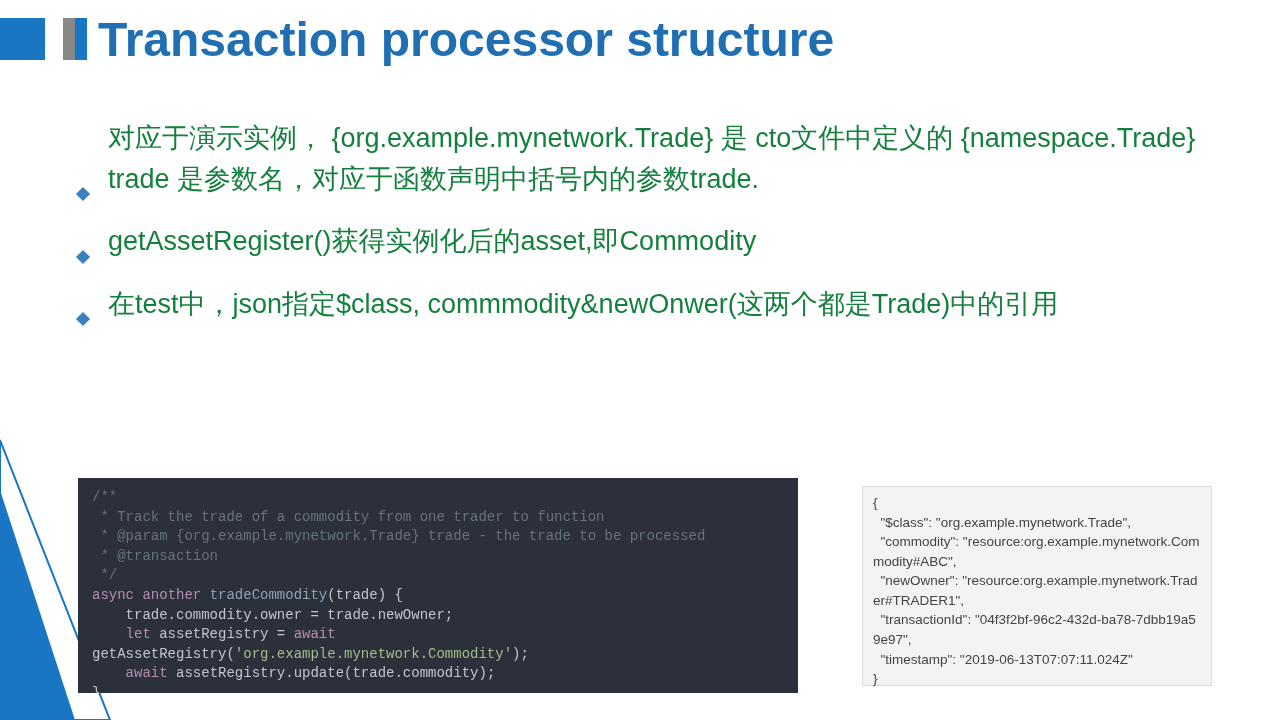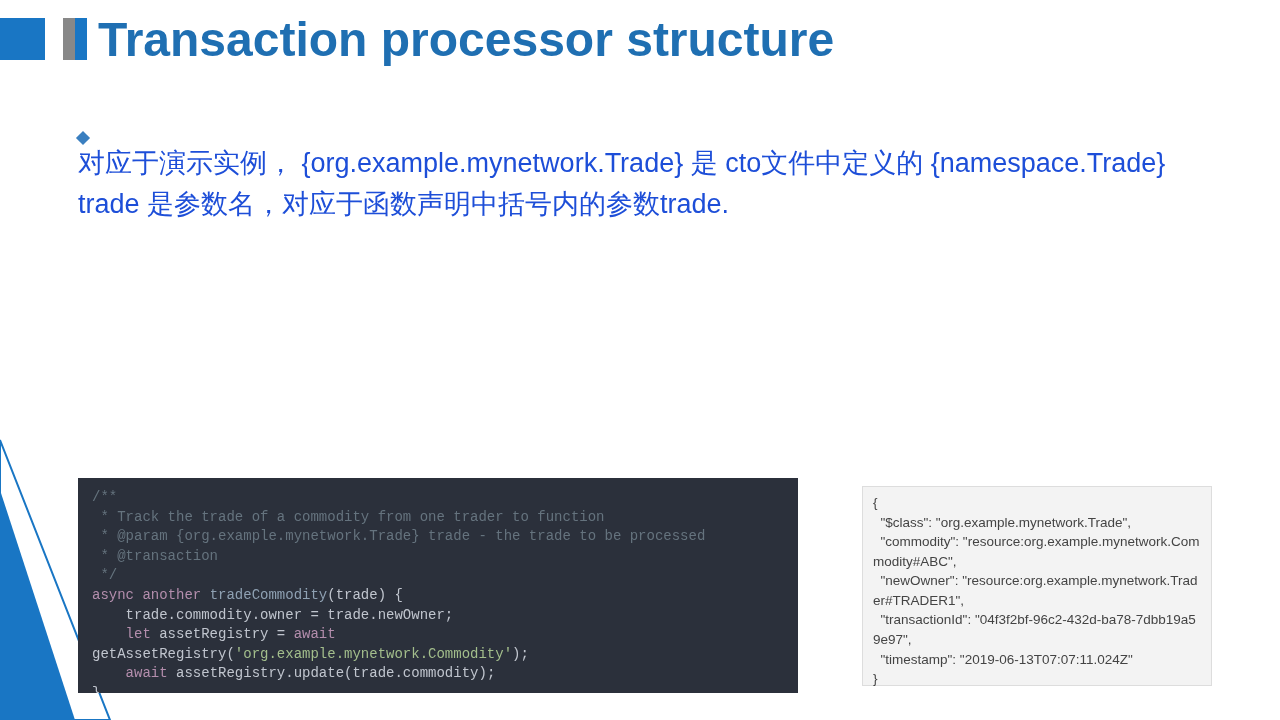--- a/index.html
+++ b/index.html
@@ -44,26 +44,25 @@
       color: #1f6fb2;
     }
     .body {
       position: absolute;
       top: 118px;
       left: 78px;
       right: 60px;
     }
     .bullet {
       display: flex;
-      align-items: flex-start;
+      align-items: flex-end;
       margin-bottom: 22px;
-      color: #1d4ed8;
+      color: #15803d;
       font-size: 27px;
       line-height: 1.5;
-      flex-direction: column;
     }
     .diamond {
       flex-shrink: 0;
       width: 10px;
       height: 10px;
       background: #3a7fc0;
       transform: rotate(45deg);
       margin-top: 15px;
       margin-right: 20px;
     }
@@ -124,20 +123,28 @@
   <div class="blue-bar"></div>
 </div>
 
 <div class="title">Transaction processor structure</div>
 
 <div class="body">
   <div class="bullet">
     <div class="diamond"></div>
     <div class="bullet-text">对应于演示实例， {org.example.mynetwork.Trade} 是 cto文件中定义的 {namespace.Trade} trade 是参数名，对应于函数声明中括号内的参数trade.</div>
   </div>
+  <div class="bullet">
+    <div class="diamond"></div>
+    <div class="bullet-text">getAssetRegister()获得实例化后的asset,即Commodity</div>
+  </div>
+  <div class="bullet">
+    <div class="diamond"></div>
+    <div class="bullet-text">在test中，json指定$class, commmodity&amp;newOnwer(这两个都是Trade)中的引用</div>
+  </div>
 </div>
 
 <div class="code-block"><span class="cmt">/**</span>
 <span class="cmt"> * Track the trade of a commodity from one trader to function</span>
 <span class="cmt"> * @param {org.example.mynetwork.Trade} trade - the trade to be processed</span>
 <span class="cmt"> * @transaction</span>
 <span class="cmt"> */</span>
 <span class="kw">async</span> <span class="kw">another</span> <span class="fn">tradeCommodity</span><span>(trade) {</span>
 <span>    trade.commodity.owner = trade.newOwner;</span>
 <span class="kw">    let</span><span> assetRegistry = </span><span class="kw">await</span>

